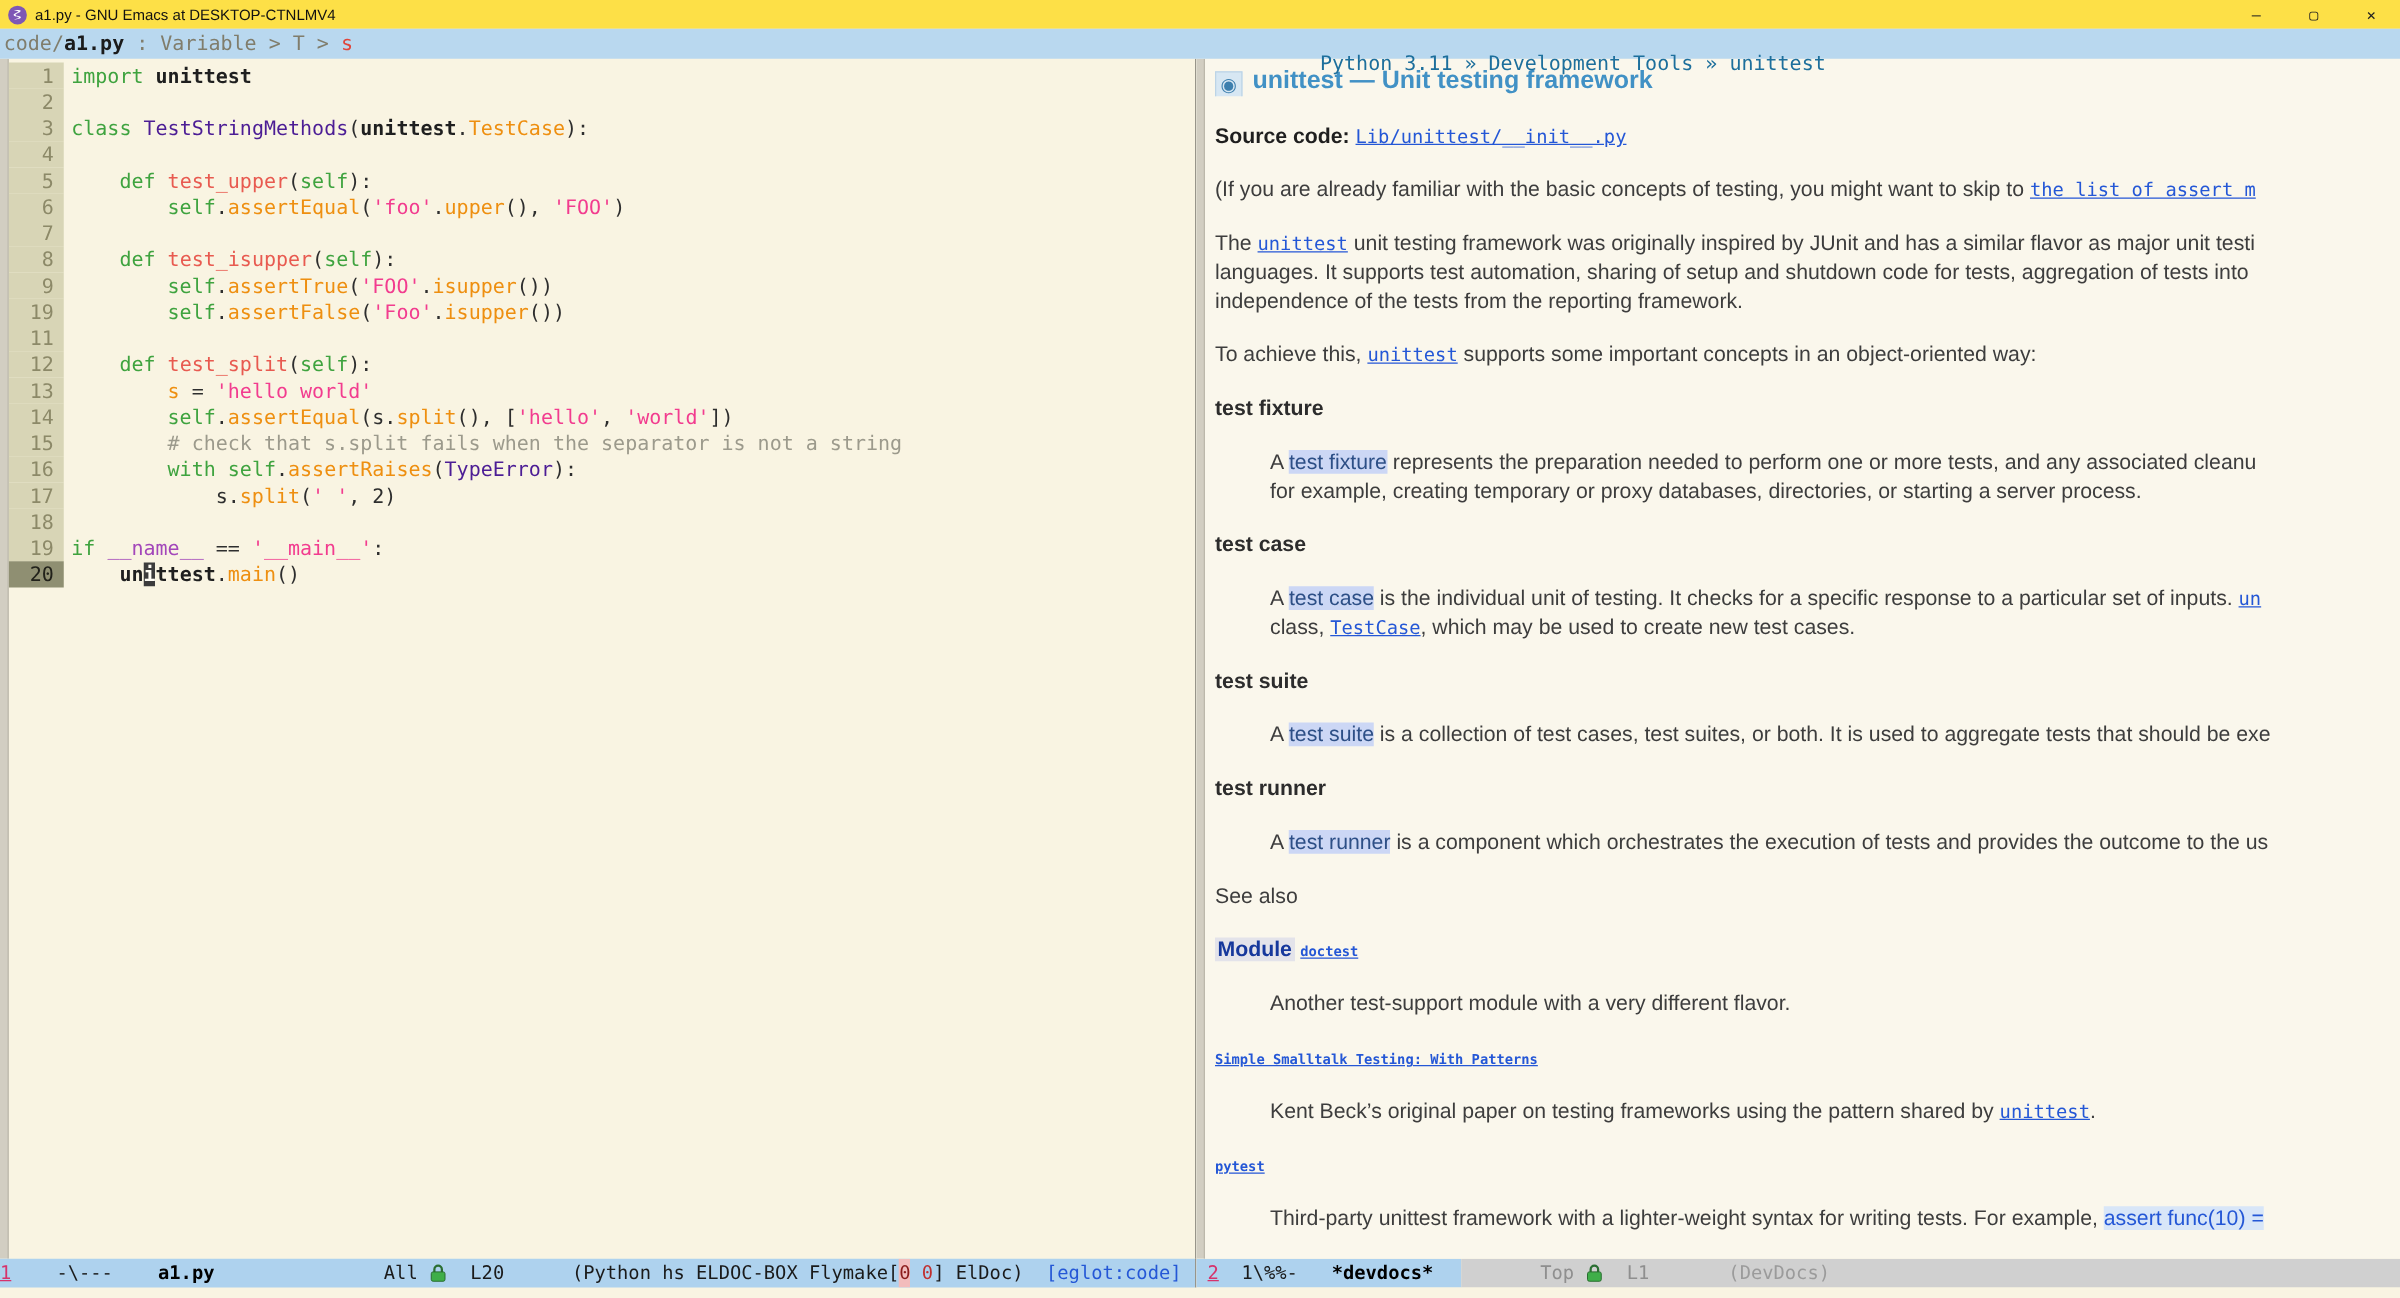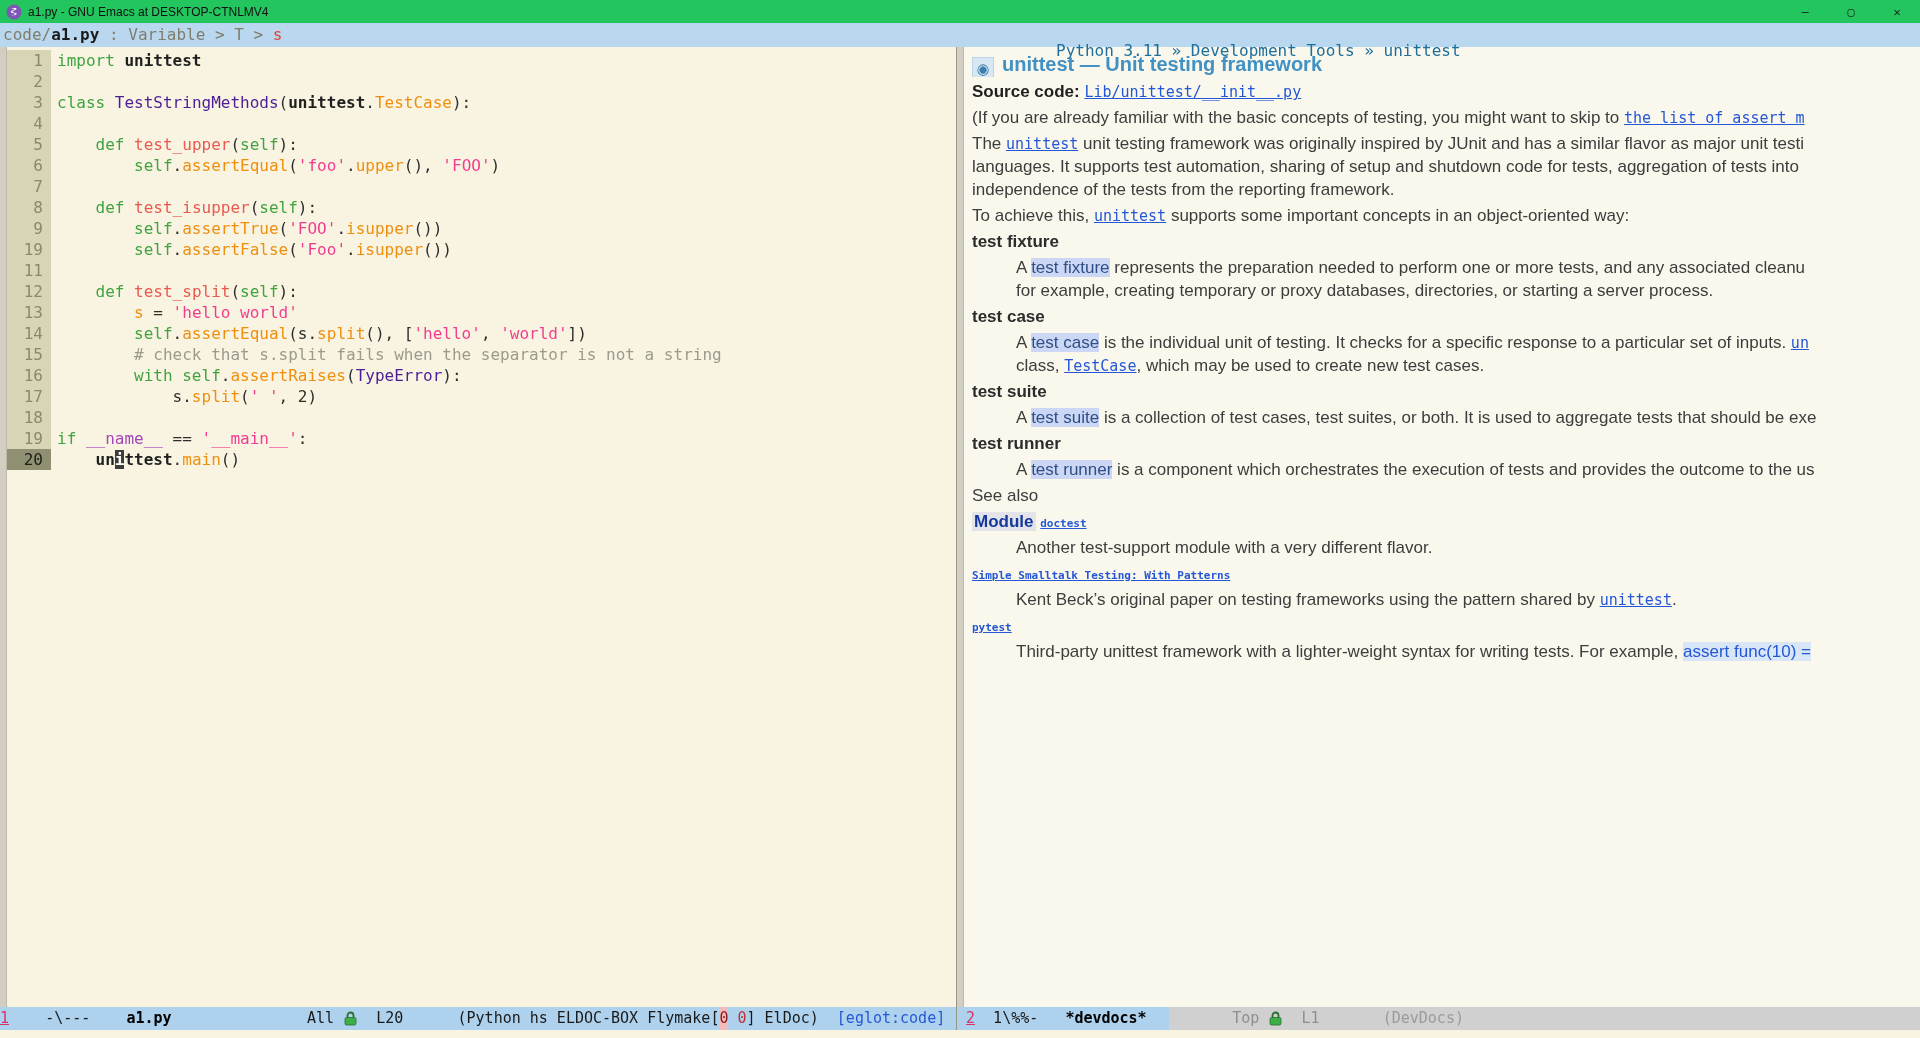--- a/index.html
+++ b/index.html
@@ -1,20 +1,20 @@
 <!DOCTYPE html>
 <html><head>
 <meta charset="utf-8">
 <style>
   html,body{margin:0;padding:0;width:1920px;height:1038px;overflow:hidden;background:#f9f4e2;
     font-family:"Liberation Sans",sans-serif;}
   *{box-sizing:border-box;}
 
   
-  .titlebar{height:23px;background:#22c55e;display:flex;align-items:center;font-size:12px;color:#111;}
+  .titlebar{height:23px;background:#fde047;display:flex;align-items:center;font-size:12px;color:#111;}
   .tb-icon{width:16px;height:16px;margin:0 6px 0 6px;flex:none;}
   .tb-controls{margin-left:auto;display:flex;height:100%;}
   .tb-btn{width:46px;height:100%;display:flex;align-items:center;justify-content:center;
     font-size:12px;color:#222;font-family:"DejaVu Sans Mono",monospace;}
 
   
   .header-line{height:24px;background:#b9d8ef;position:relative;white-space:pre;
     font-family:"DejaVu Sans Mono",monospace;font-size:16px;line-height:24px;}
   .hl-left{position:absolute;left:3px;top:0;}
   .hl-right{position:absolute;left:1008px;top:16px;color:#1d6f9c;margin-left:48px;}
@@ -42,21 +42,21 @@
   .c-bi{color:#ee8f10;}
   .c-ty{color:#4c1d95;}
   .c-b{color:#1f1f1f;font-weight:bold;}
   .c-cm{color:#9c9a8c;text-align:center;}
   .c-pu{color:#a347ba;}
   .c-pl{color:#2e2e2e;}
   .c-cur{background:#3c3c3c;color:#fffdf5;font-weight:bold;}
 
   
   .doc-pane{flex:1;padding:2px 0 0 8px;overflow:hidden;font-size:17px;color:#3d3d3d;}
-  .blk{margin-top:3px;white-space:nowrap;overflow:hidden;}
+  .blk{margin-top:20px;white-space:nowrap;overflow:hidden;}
   .blk:first-child{margin-top:2px;}
   .dline{height:23px;line-height:23px;white-space:nowrap;}
   .parai{padding-left:44px;}
   .head .dline{font-weight:bold;color:#2c2c2c;}
   .d-t{color:#3d3d3d;}
   .d-b{font-weight:bold;color:#1f1f1f;}
   .d-h{font-weight:bold;color:#2c2c2c;}
   .d-link{font-family:"DejaVu Sans Mono",monospace;font-size:15px;color:#2457d6;text-decoration:underline;}
   .d-linkb{font-family:"DejaVu Sans Mono",monospace;font-size:11px;font-weight:bold;color:#2457d6;text-decoration:underline;}
   .d-hl{background:#ccd7f5;color:#2d4f86;}

